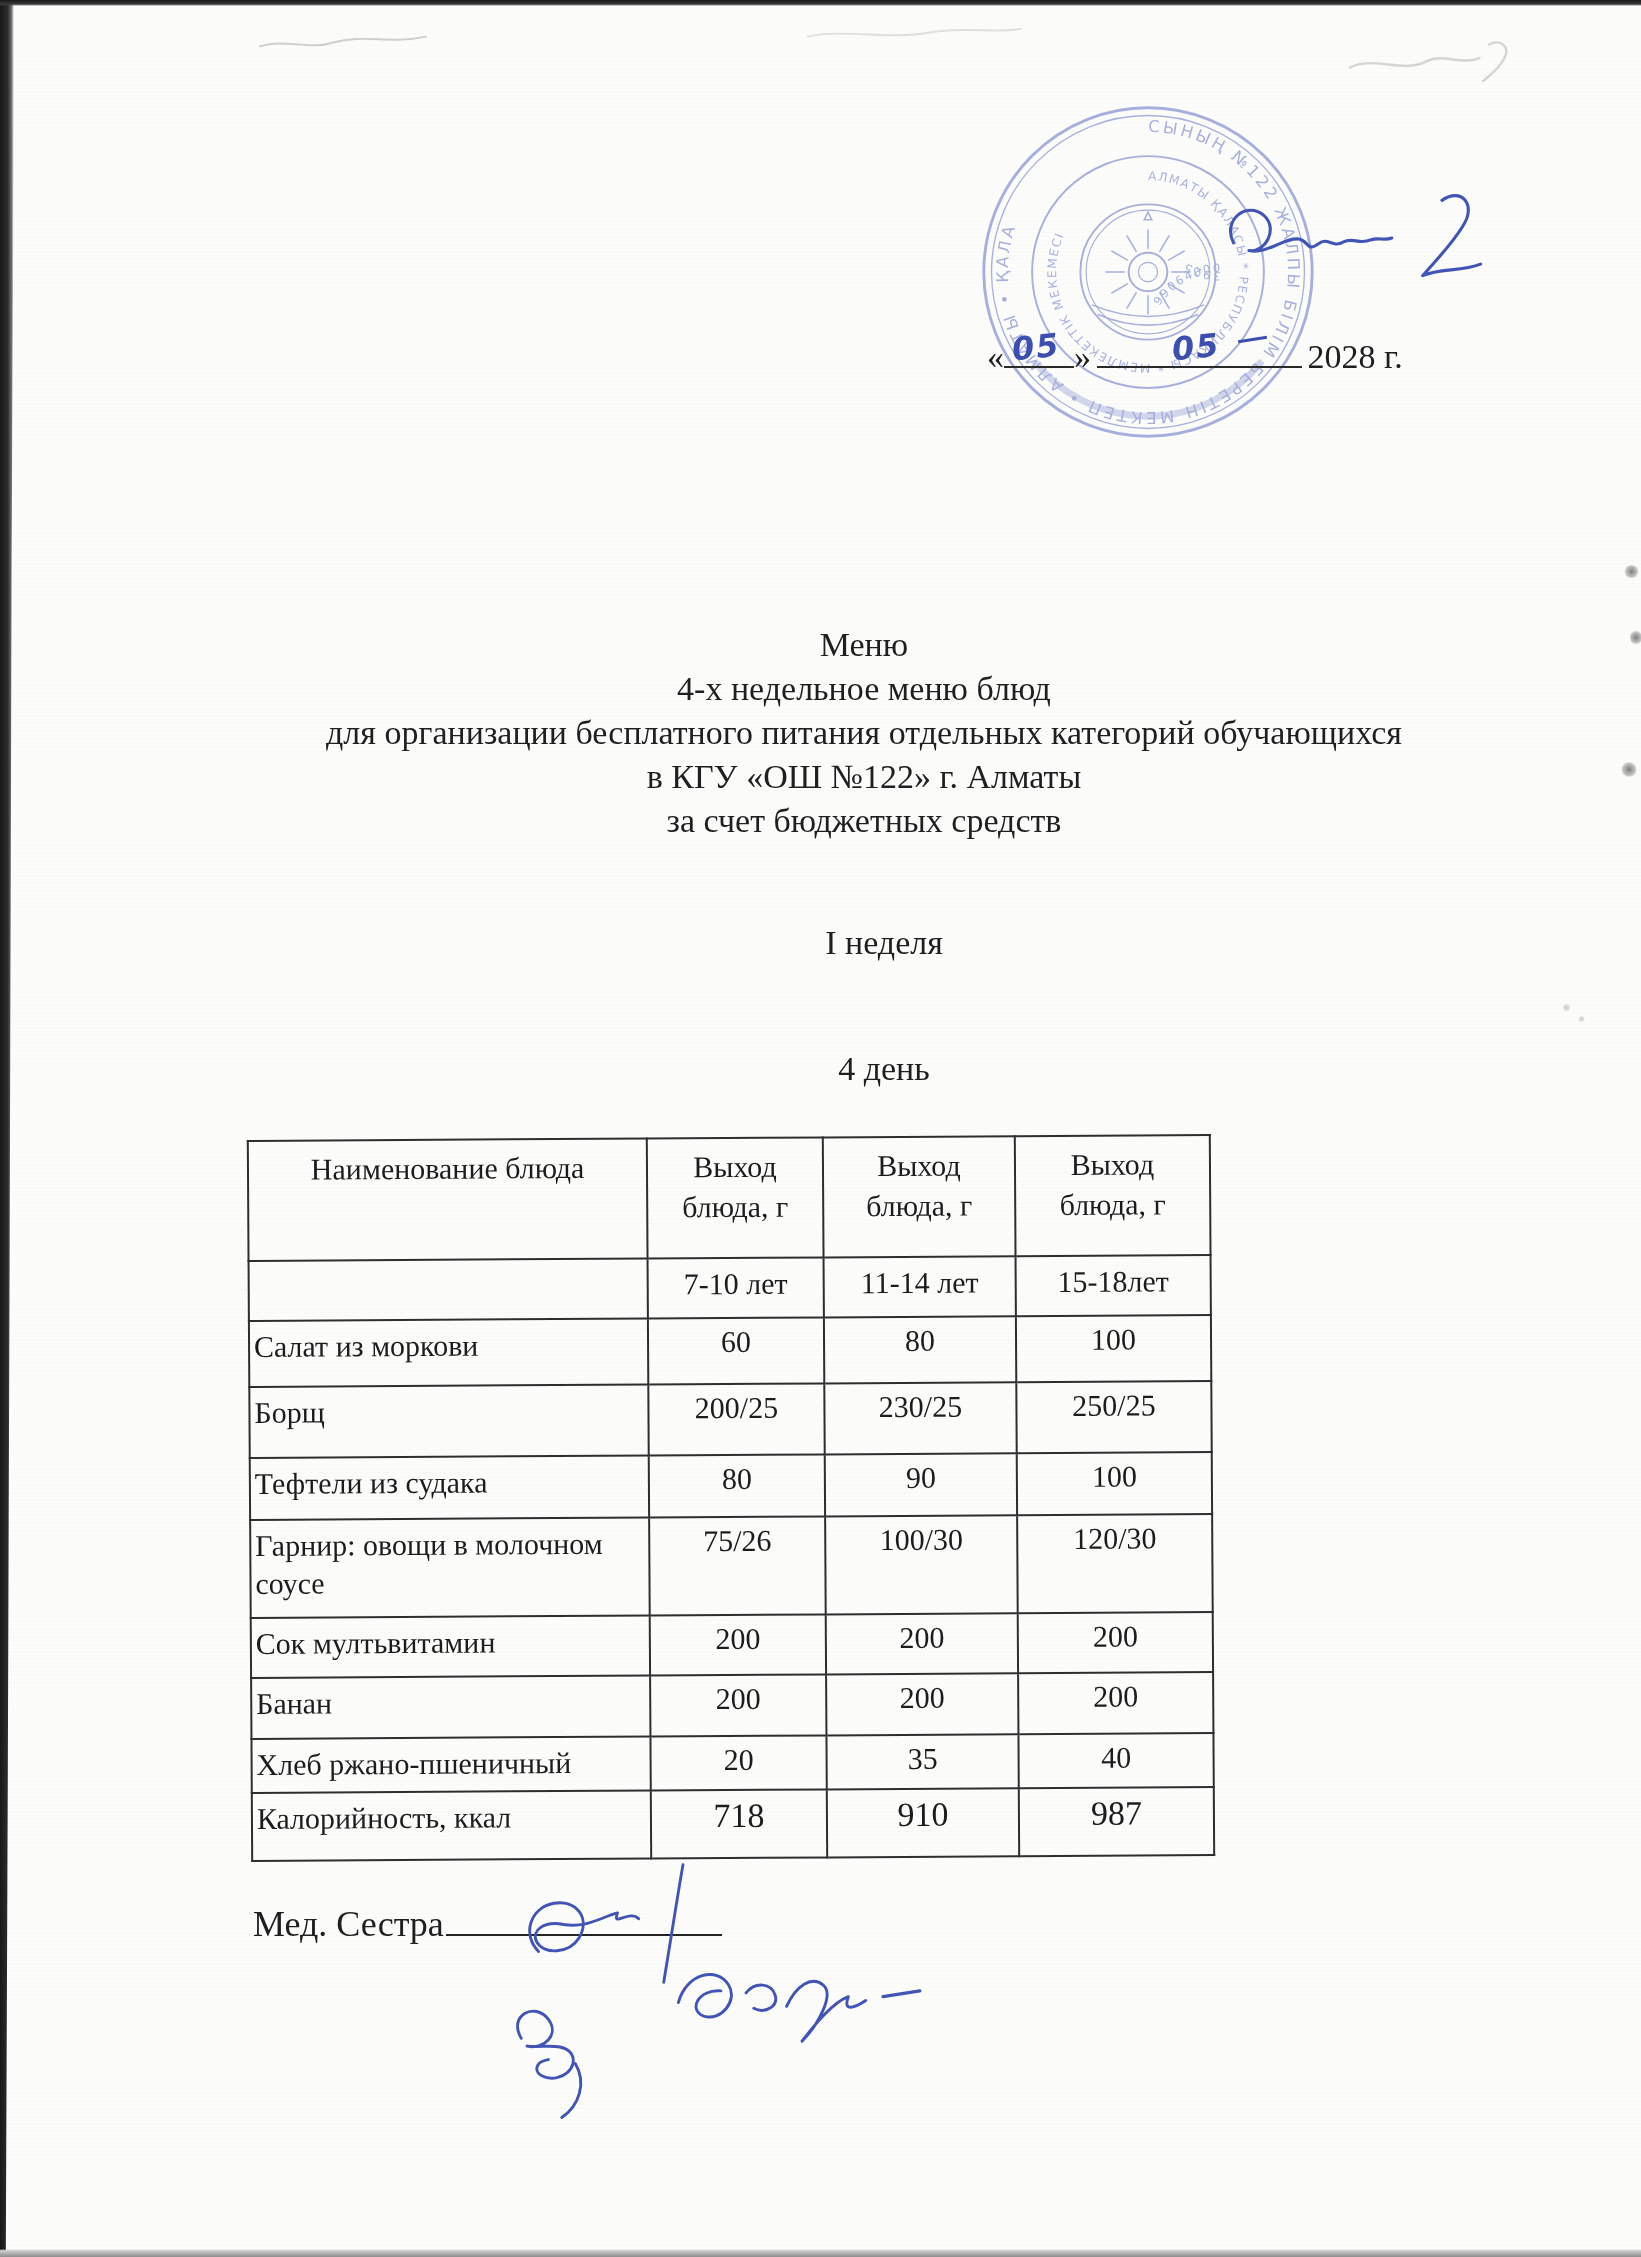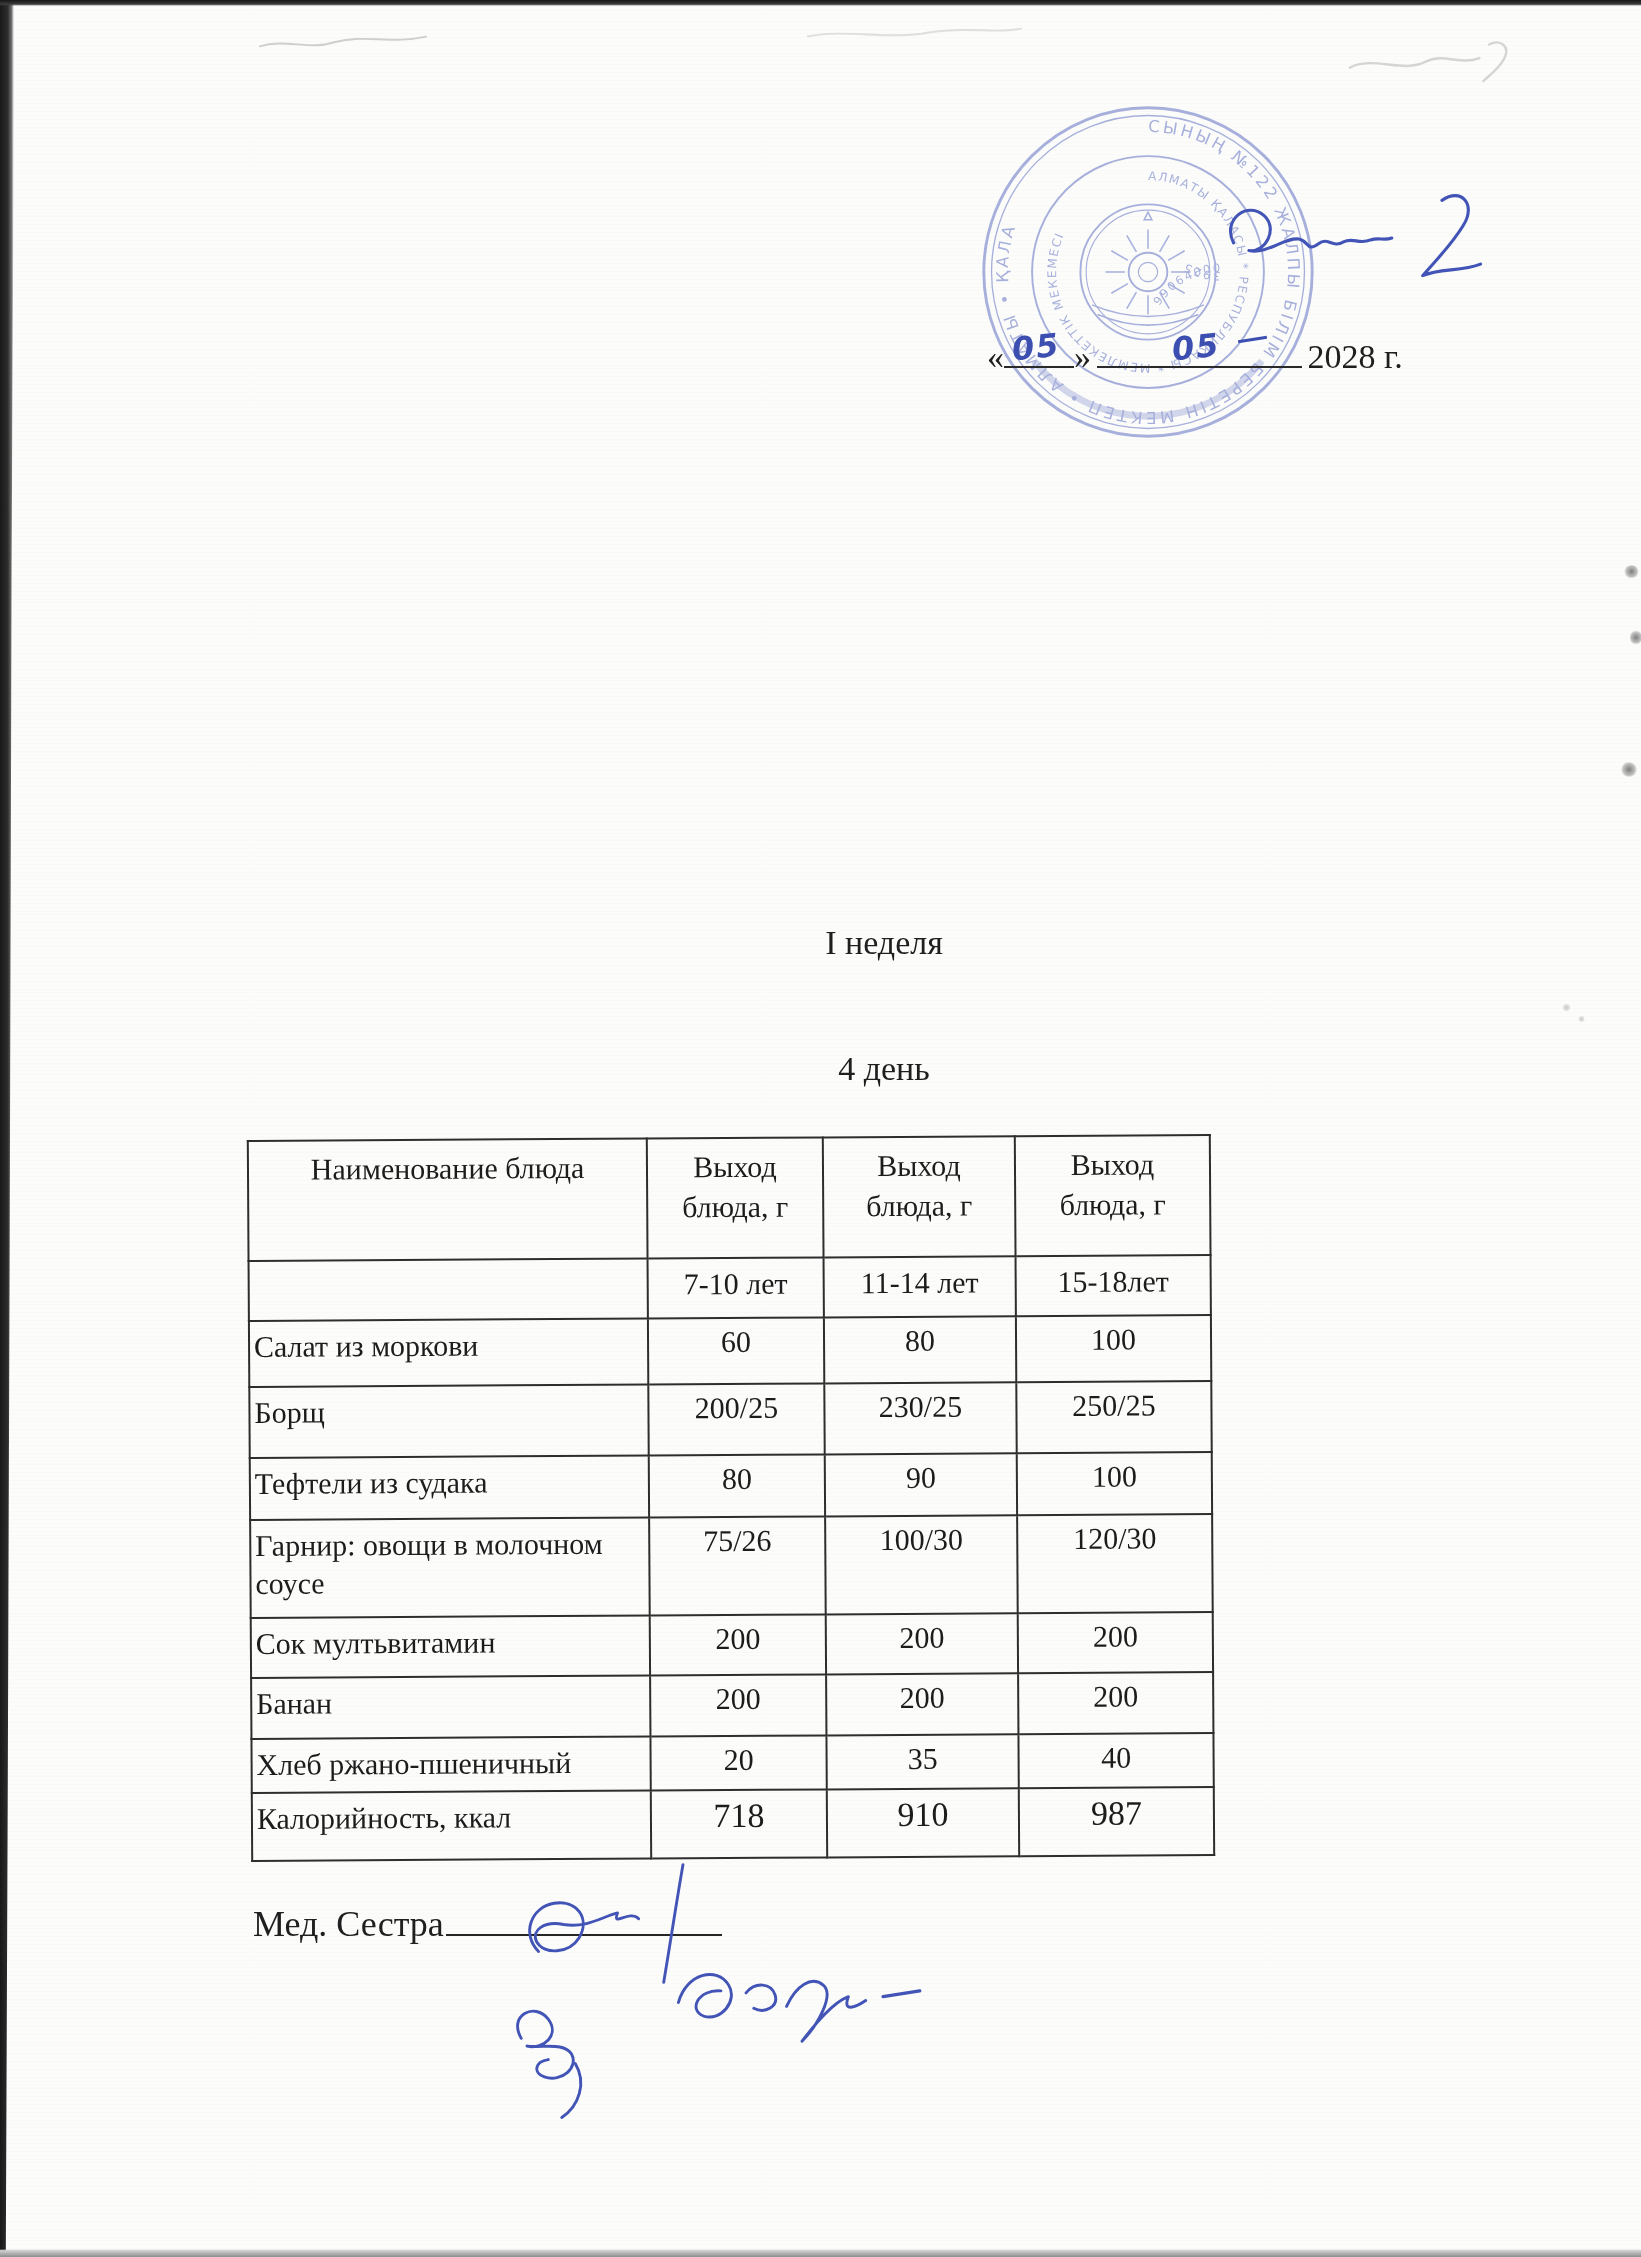--- a/index.html
+++ b/index.html
@@ -132,20 +132,27 @@
 
   <svg class="abs" style="left:1218px;top:183px;" width="280" height="111" viewBox="0 0 290 115">
     <path class="ink" stroke-width="3.2" d="M16,62 C4,38 30,18 48,34 C62,47 50,72 32,70 C52,74 68,56 84,58 C94,60 92,72 104,63 C114,55 118,68 130,61 C140,56 146,64 158,59 C166,56 172,60 180,57"></path>
     <path class="ink" stroke-width="3.2" d="M232,18 C252,4 268,22 254,44 C242,64 224,82 212,96 C230,88 252,92 272,84"></path>
   </svg>
 
   <div class="abs date-row">
     <span>«</span><span class="blank b1"><span class="hw">05</span></span><span>»</span><span class="blank b2"><span class="hw">05</span><span class="hw-dash"></span></span><span>2028 г.</span>
   </div>
 
+  <div class="abs title">
+    <div>Меню</div>
+    <div>4-х недельное меню  блюд</div>
+    <div>для организации бесплатного питания отдельных категорий  обучающихся</div>
+    <div>в  КГУ «ОШ №122» г. Алматы</div>
+    <div>за счет бюджетных средств</div>
+  </div>
 
   <div class="abs week">I неделя</div>
   <div class="abs day">4 день</div>
 
   <table class="menu">
     <colgroup>
         <col style="width:399px">
         <col style="width:176px">
         <col style="width:192px">
         <col style="width:195px">

